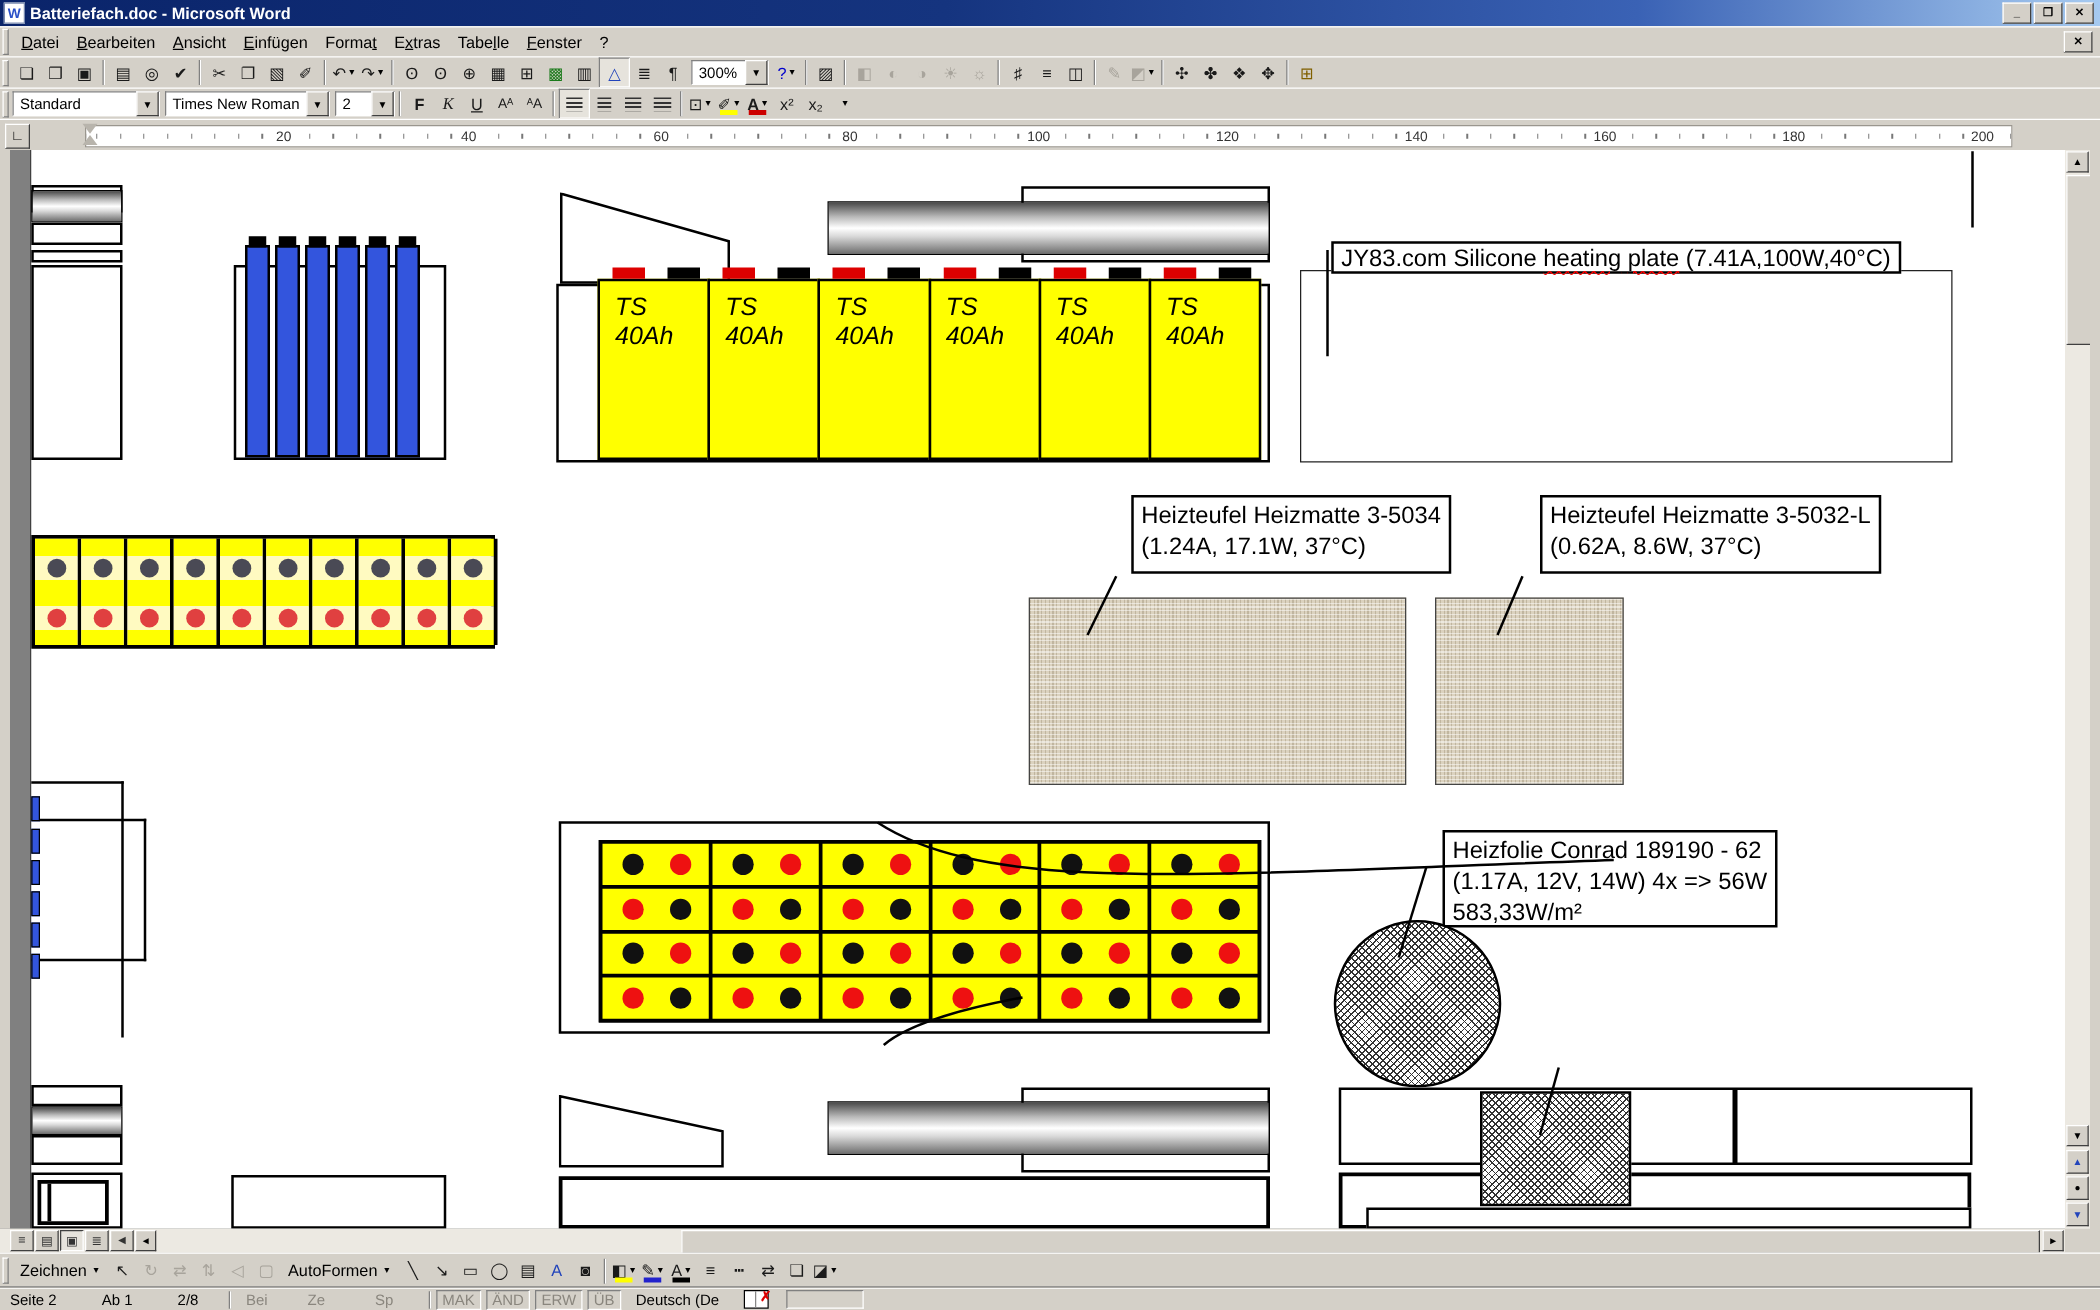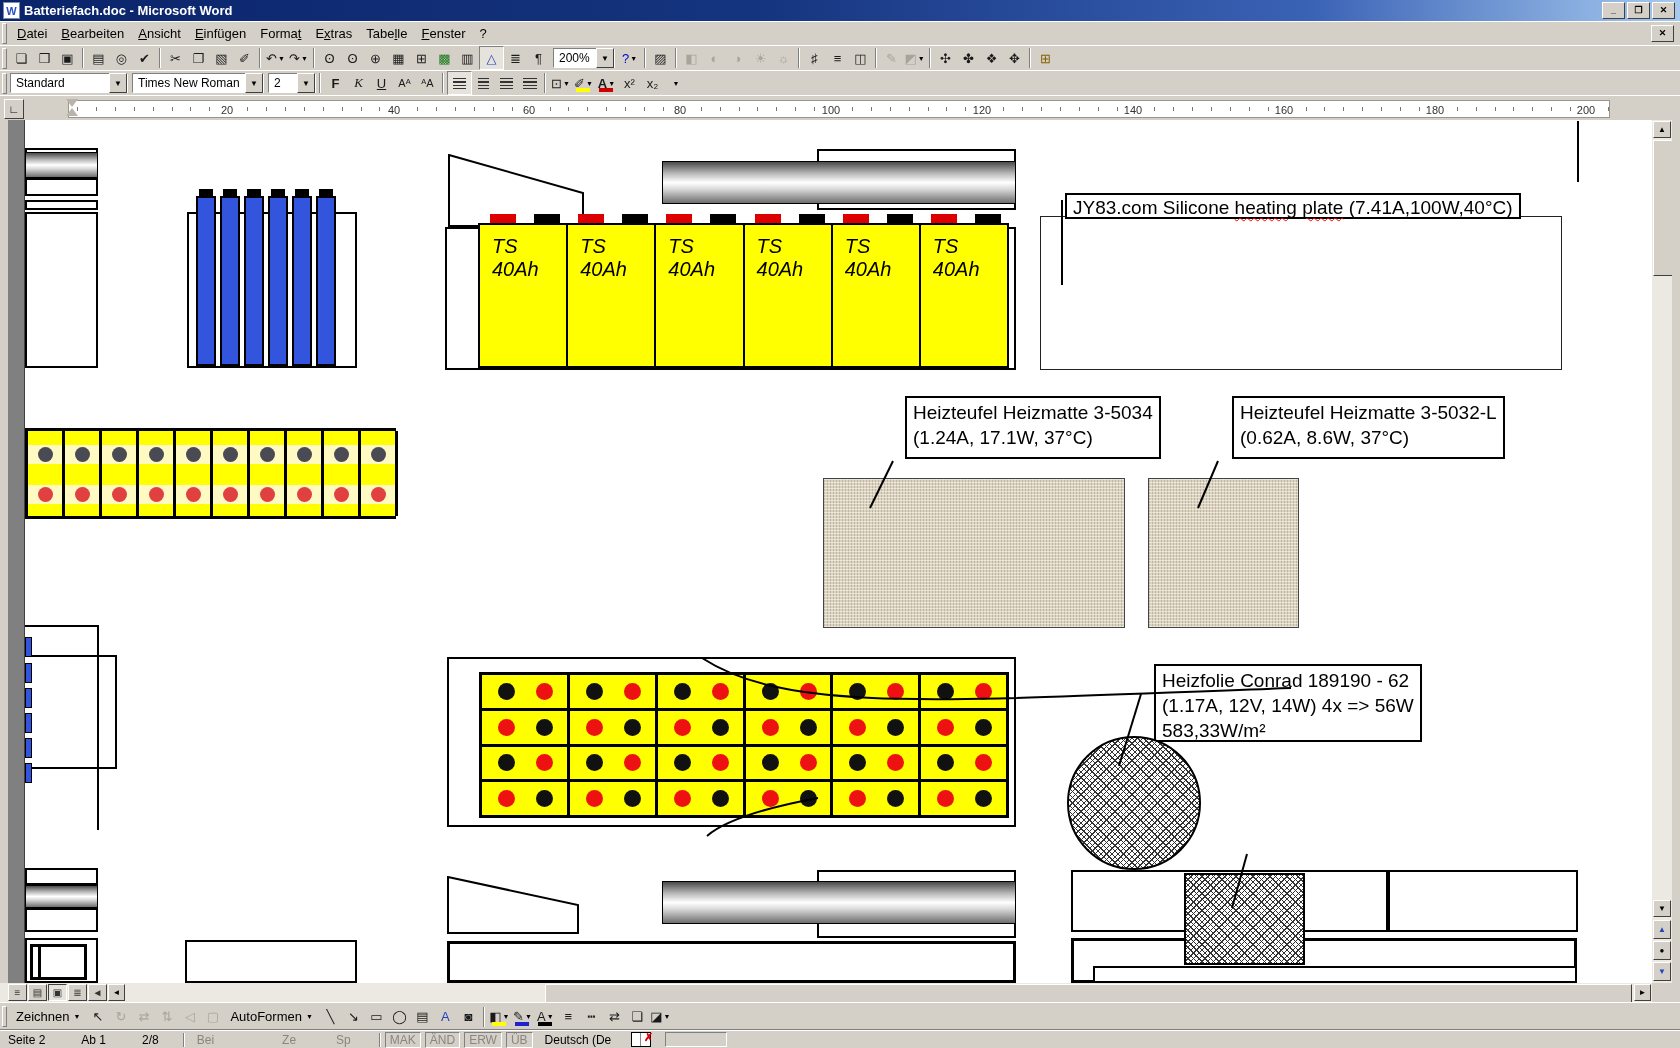--- a/index.html
+++ b/index.html
@@ -212,21 +212,21 @@
       <div class="tbtn pressed">
         <span style="color: rgb(34, 68, 187);">△</span>
       </div>
       <div class="tbtn">
         <span>≣</span>
       </div>
       <div class="tbtn">
         <span>¶</span>
       </div>
       <div class="combo" style="width: 62px; margin: 0px 3px;">
-        <span>200%</span>
+        <span>300%</span>
         <span class="arrow">▼</span>
       </div>
       <div class="tbtn">
         <span style="color: rgb(0, 0, 204);">?</span>
         <span class="dd">▼</span>
       </div>
       <div class="tsep"></div>
       <div class="tbtn">
         <span>▨</span>
       </div>
@@ -336,21 +336,21 @@
   <div class="tbtn">x₂</div>
   <div class="tbtn">
       <span class="dd">▼</span>
     </div>
 </div>
 
 <div id="ruler">
   <div id="tab-selector">∟</div>
   <div id="ruler-band">
       <span class="ruler-num" style="left: 158px;">20</span>
-      <span class="ruler-num" style="left: 325px;">40</span>
+      <span class="ruler-num" style="left: 306px;">40</span>
       <span class="ruler-num" style="left: 460px;">60</span>
       <span class="ruler-num" style="left: 611px;">80</span>
       <span class="ruler-num" style="left: 762px;">100</span>
       <span class="ruler-num" style="left: 913px;">120</span>
       <span class="ruler-num" style="left: 1064px;">140</span>
       <span class="ruler-num" style="left: 1215px;">160</span>
       <span class="ruler-num" style="left: 1366px; text-align: right;">180</span>
       <span class="ruler-num" style="left: 1517px;">200</span>
     </div>
   <div class="ind" style="left:66px;top:3px;border-left:6px solid transparent;border-right:6px solid transparent;border-top:8px solid #b8b4ac;"></div>
@@ -821,21 +821,21 @@
       </div>
     </span>
 </div>
 
 <div id="statusbar">
   <span class="sb-field">Seite 2</span>
   <span class="sb-field" style="margin-left:20px">Ab 1</span>
   <span class="sb-field" style="margin-left:20px">2/8</span>
   <span class="sb-sep" style="margin-left:16px"></span>
   <span class="sb-field sb-muted">Bei</span>
-  <span class="sb-field sb-muted" style="margin-left:52px">Ze</span>
+  <span class="sb-field sb-muted" style="margin-left:16px">Ze</span>
   <span class="sb-field sb-muted" style="margin-left:24px">Sp</span>
   <span class="sb-sep" style="margin-left:20px"></span>
   <span id="sb-modes" style="display:flex;align-items:center;">
       <span class="sb-mode">MAK</span>
       <span class="sb-mode">ÄND</span>
       <span class="sb-mode">ERW</span>
       <span class="sb-mode">ÜB</span>
     </span>
   <span class="sb-field">Deutsch (De</span>
   <span id="spell-icon" style="margin-left:12px">

